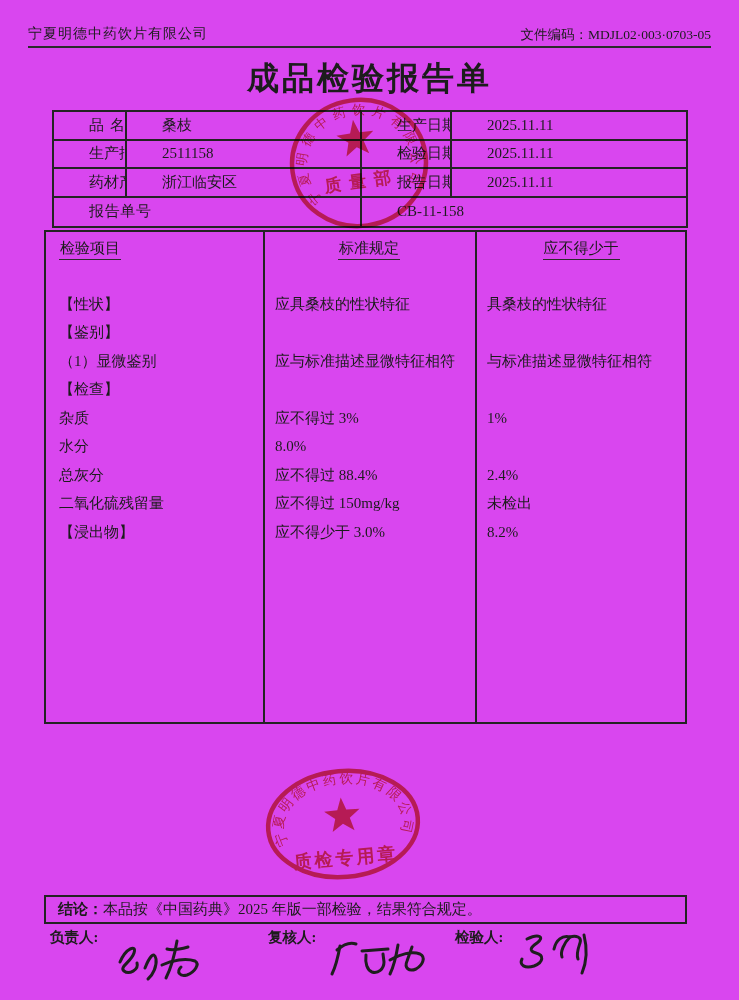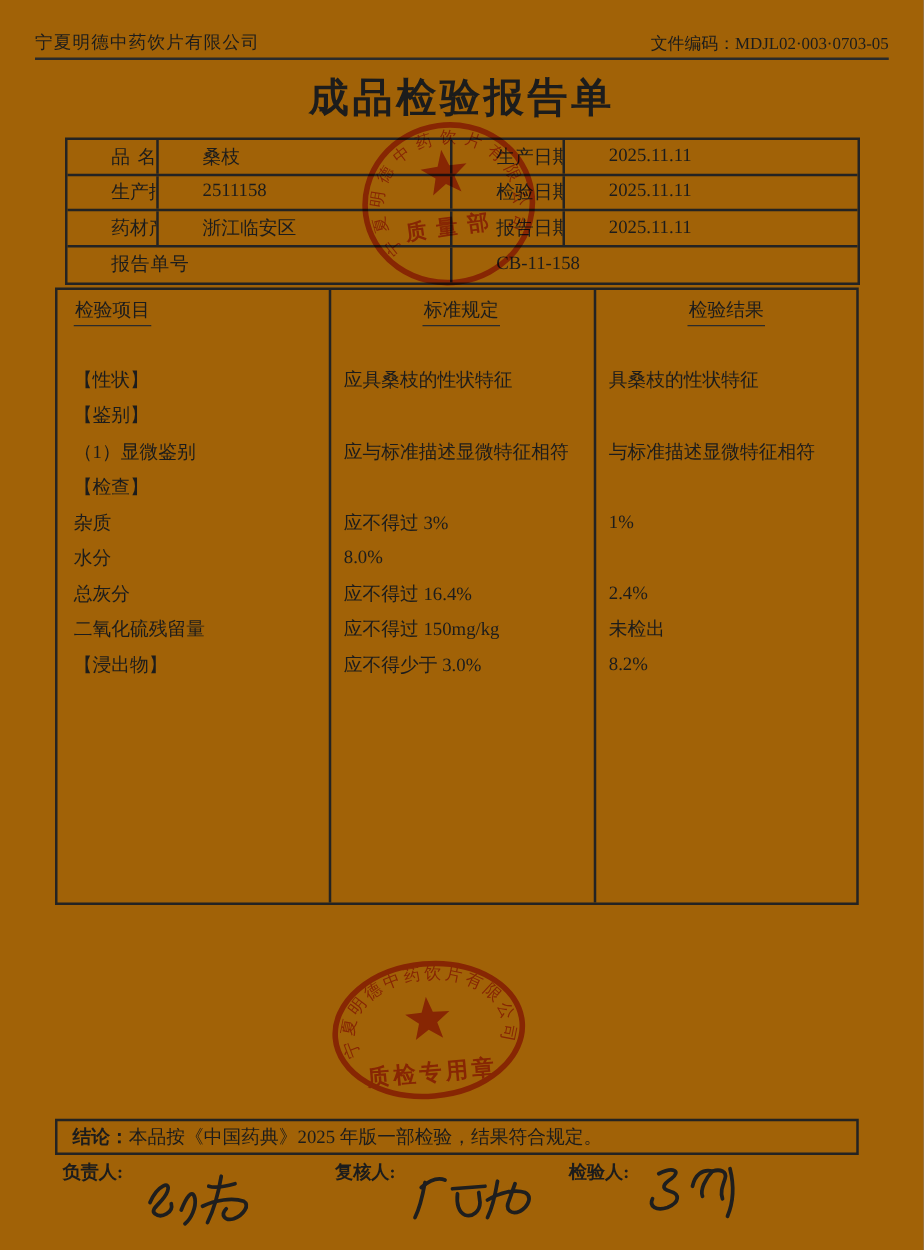--- a/index.html
+++ b/index.html
@@ -1,19 +1,19 @@
 <!DOCTYPE html>
 <html><head>
 <meta charset="utf-8">
 <style>
   * { margin:0; padding:0; box-sizing:border-box; }
   html,body { background:#888; }
   .page {
     position:relative; width:739px; height:1000px; margin:0 auto;
-    background:#a16207; overflow:hidden;
+    background:#d946ef; overflow:hidden;
     font-family:"Liberation Serif","DejaVu Serif",serif;
     color:#1c1c1c;
   }
   
   .hdr-company { position:absolute; left:28px; top:25px; font-size:14px; letter-spacing:1px; }
   .hdr-code    { position:absolute; right:28px; top:26px; font-size:13.5px; }
   .hdr-rule    { position:absolute; left:28px; right:28px; top:46px; height:2px; background:#2b2b2b; }
   .doc-title   { position:absolute; left:0; right:0; top:57px; text-align:center;
                  font-size:32px; font-weight:bold; letter-spacing:3px; }
   
@@ -104,21 +104,21 @@
         </div>
       <div class="cell">CB-11-158</div>
     </div>
   </div>
 
   <div class="insp-table">
     <div class="v-div d1"></div>
     <div class="v-div d2"></div>
     <div class="insp-head h-item" style="position:absolute"><span>检验项目</span></div>
     <div class="insp-head h-std" style="position:absolute"><span>标准规定</span></div>
-    <div class="insp-head h-res" style="position:absolute"><span>检验结果</span></div>
+    <div class="insp-head h-res" style="position:absolute"><span>应不得少于</span></div>
 
     <div class="insp-rows">
       <div class="insp-row">
         <div class="c-item">【性状】</div>
         <div class="c-std">应具桑枝的性状特征</div>
         <div class="c-res">具桑枝的性状特征</div>
       </div>
       <div class="insp-row">
         <div class="c-item">【鉴别】</div>
         <div class="c-std"></div>
@@ -138,21 +138,21 @@
         <div class="c-item">杂质</div>
         <div class="c-std">应不得过 3%</div>
         <div class="c-res">1%</div>
       </div>
       <div class="insp-row">
         <div class="c-item">水分</div>
         <div class="c-res">8.0%</div>
       </div>
       <div class="insp-row">
         <div class="c-item">总灰分</div>
-        <div class="c-std">应不得过 16.4%</div>
+        <div class="c-std">应不得过 88.4%</div>
         <div class="c-res">2.4%</div>
       </div>
       <div class="insp-row">
         <div class="c-item">二氧化硫残留量</div>
         <div class="c-std">应不得过 150mg/kg</div>
         <div class="c-res">未检出</div>
       </div>
       <div class="insp-row">
         <div class="c-item">【浸出物】</div>
         <div class="c-std">应不得少于 3.0%</div>

